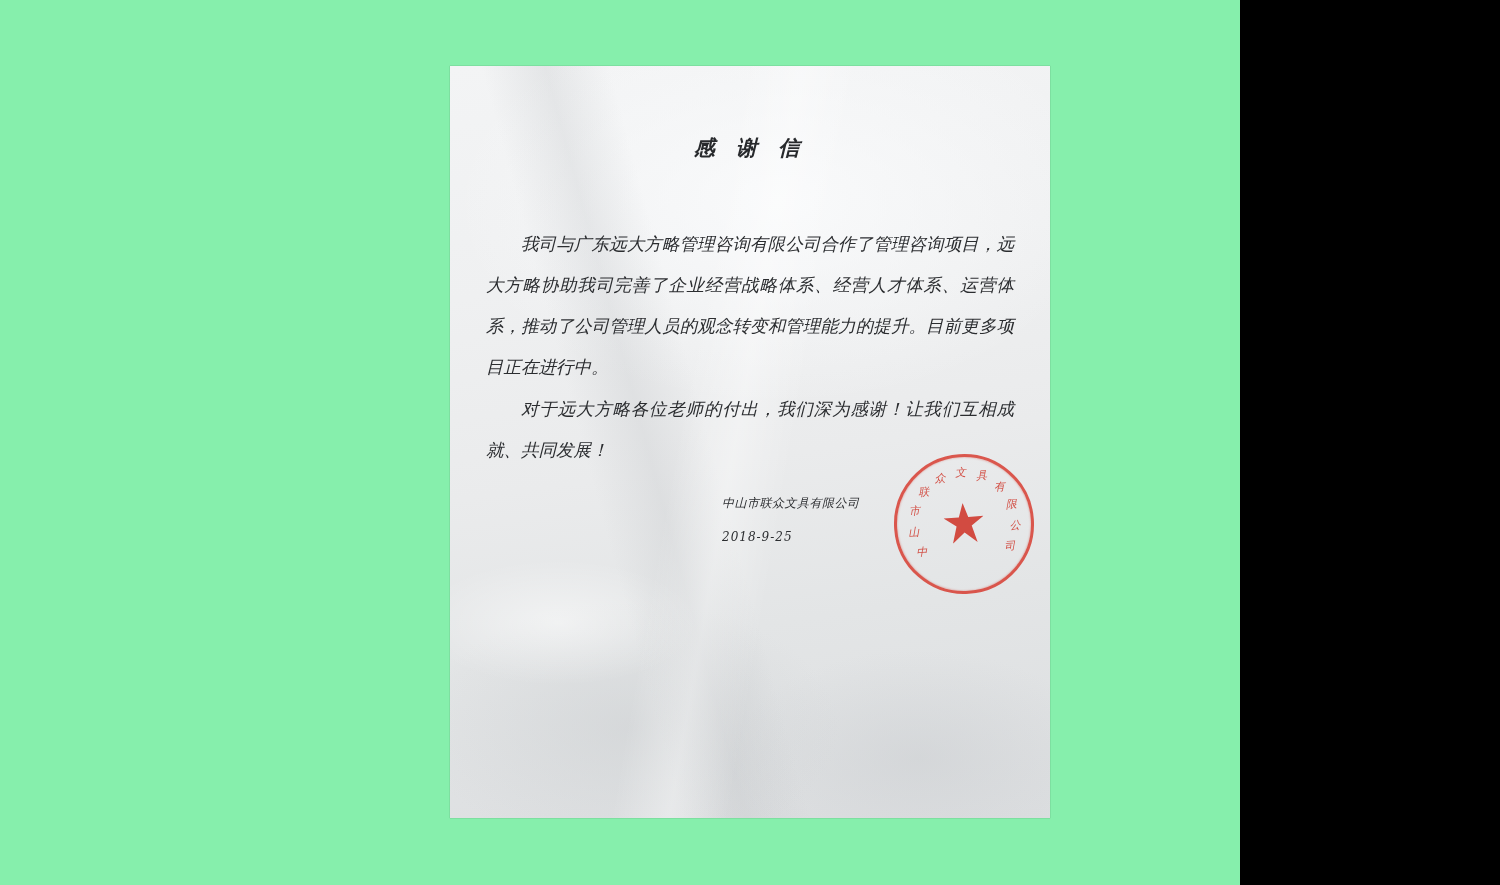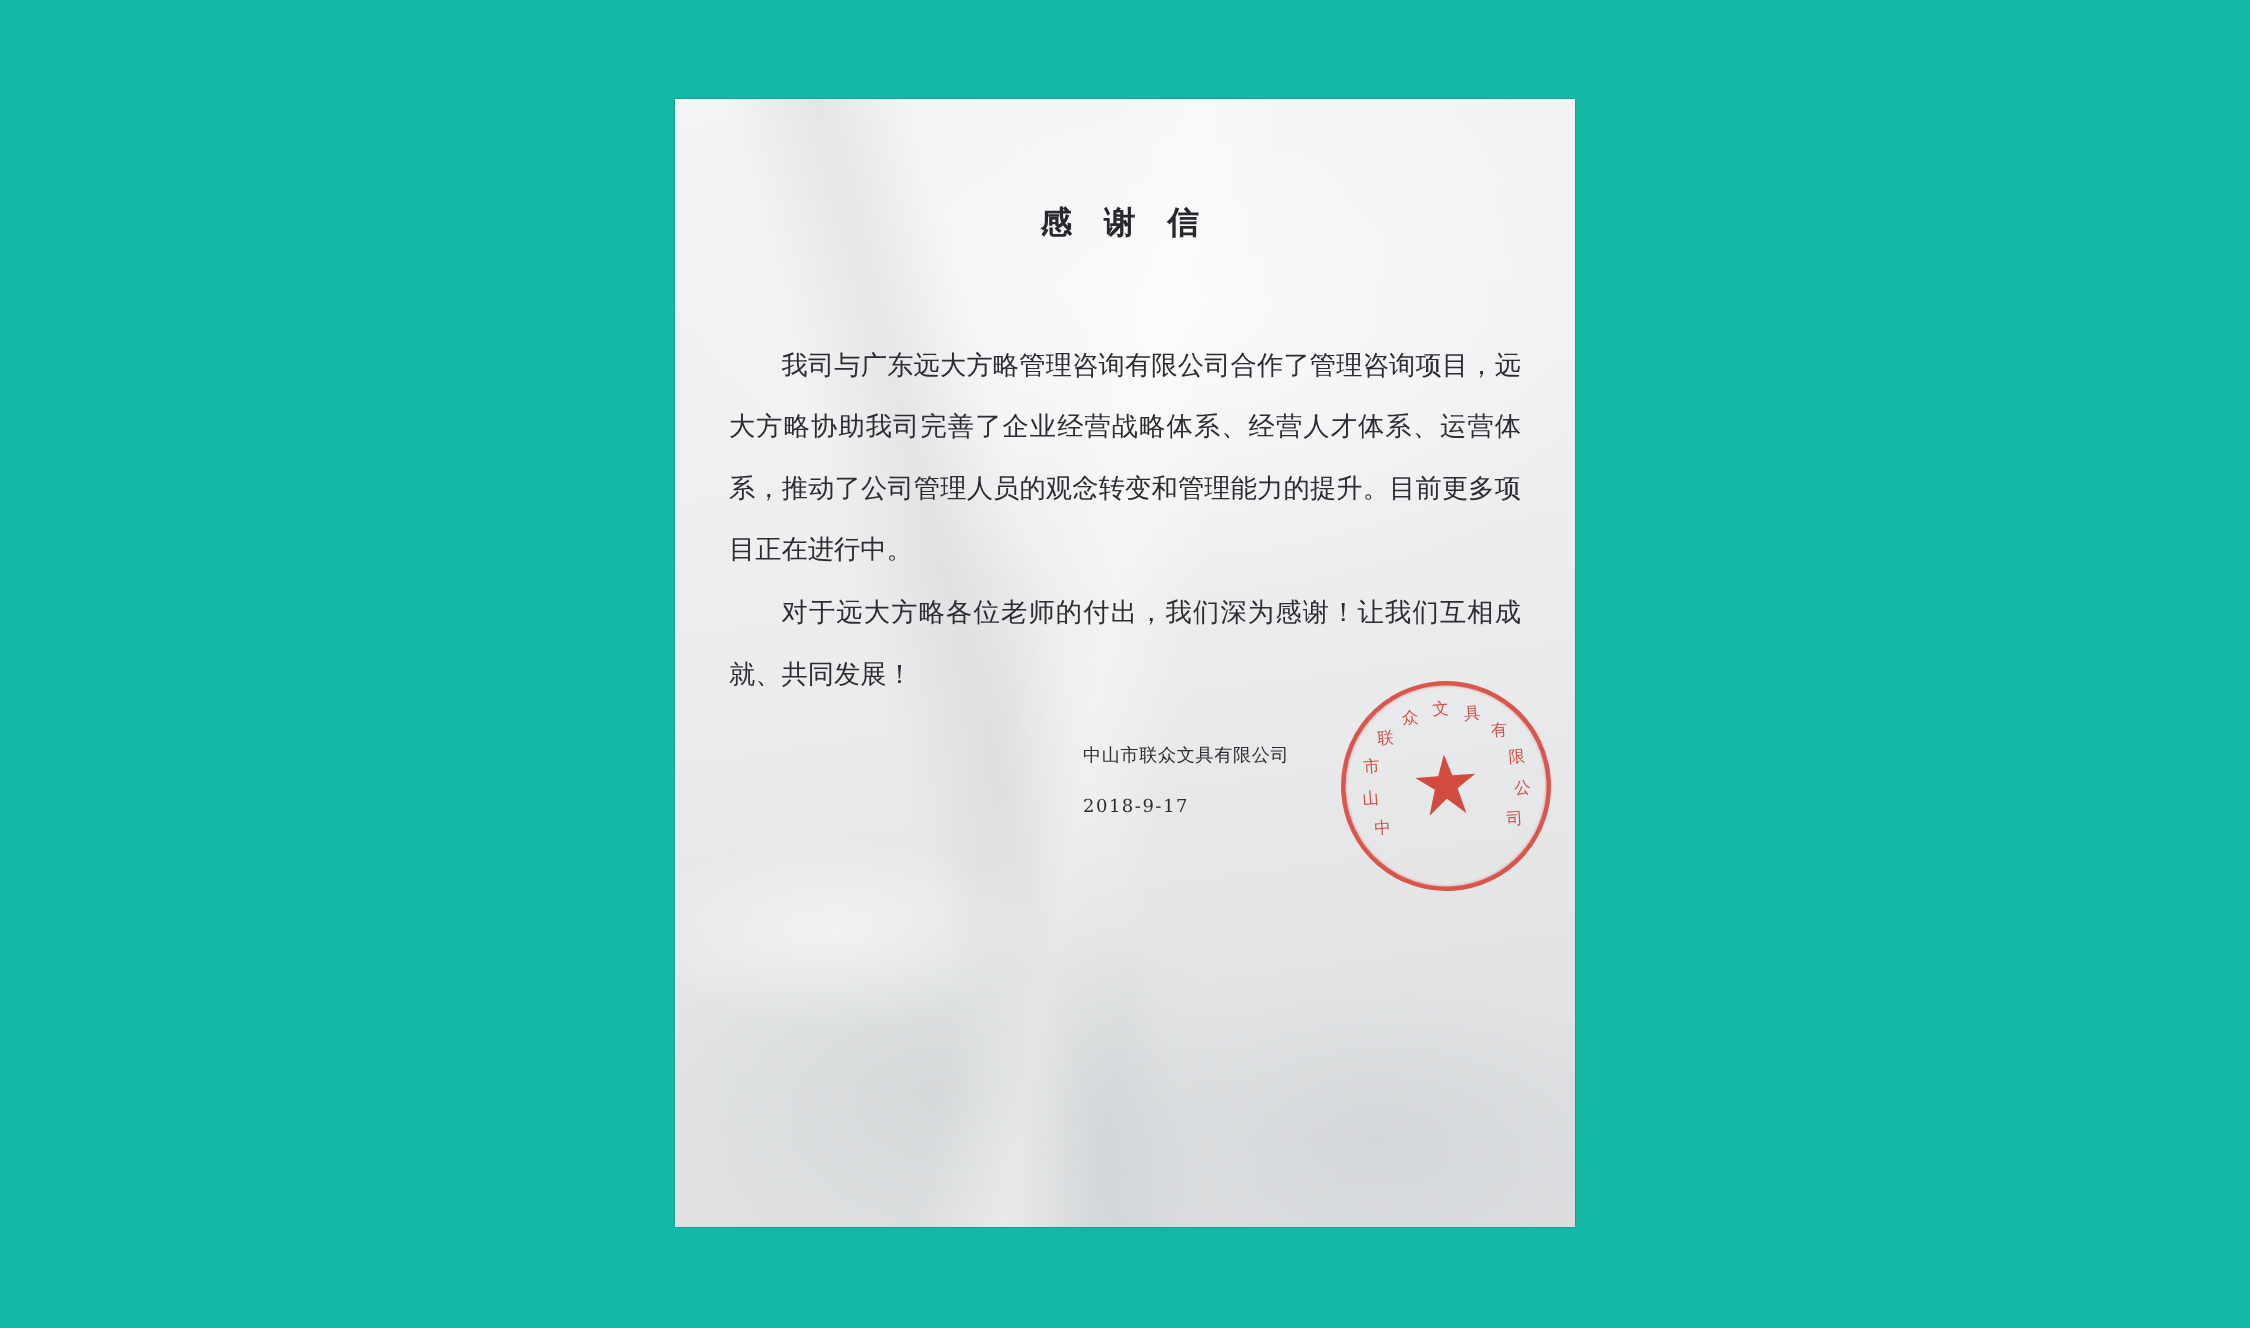--- a/index.html
+++ b/index.html
@@ -9,23 +9,24 @@
     width: 1500px;
     height: 885px;
     overflow: hidden;
   }
   body {
     font-family: "Liberation Serif", "DejaVu Serif", serif;
   }
 
   #stage {
     position: relative;
-    width: 1500px;
+    width: 1240px;
     height: 885px;
-    background: #14b8a6;
+    background: #86efac;
+    font-style: italic;
   }
 
   
   #paper {
     position: absolute;
     left: 450px;
     top: 66px;
     width: 600px;
     height: 752px;
     background:
@@ -163,21 +164,21 @@
     <div id="doc-body">
 
       <div id="letter-title">感 谢 信</div>
 
       <p class="para" id="para-2">对于远大方略各位老师的付出，我们深为感谢！让我们互相成就、共同发展！</p>
 
       <p class="para" id="para-1">我司与广东远大方略管理咨询有限公司合作了管理咨询项目，远大方略协助我司完善了企业经营战略体系、经营人才体系、运营体系，推动了公司管理人员的观念转变和管理能力的提升。目前更多项目正在进行中。</p>
 
       <div id="signature-block">
         <span id="signature-company">中山市联众文具有限公司</span>
-        <span id="signature-date">2018-9-17</span>
+        <span id="signature-date">2018-9-25</span>
       </div>
 
       <div id="seal">
         <div class="ring"></div>
         <div class="seal-text" id="seal-ring-text">
             <span style="transform: rotate(-120deg) translate(0px, -51px) rotate(120deg);">中</span>
             <span style="transform: rotate(-96deg) translate(0px, -51px) rotate(96deg);">山</span>
             <span style="transform: rotate(-72deg) translate(0px, -51px) rotate(72deg);">市</span>
             <span style="transform: rotate(-48deg) translate(0px, -51px) rotate(48deg);">联</span>
             <span style="transform: rotate(-24deg) translate(0px, -51px) rotate(24deg);">众</span>

